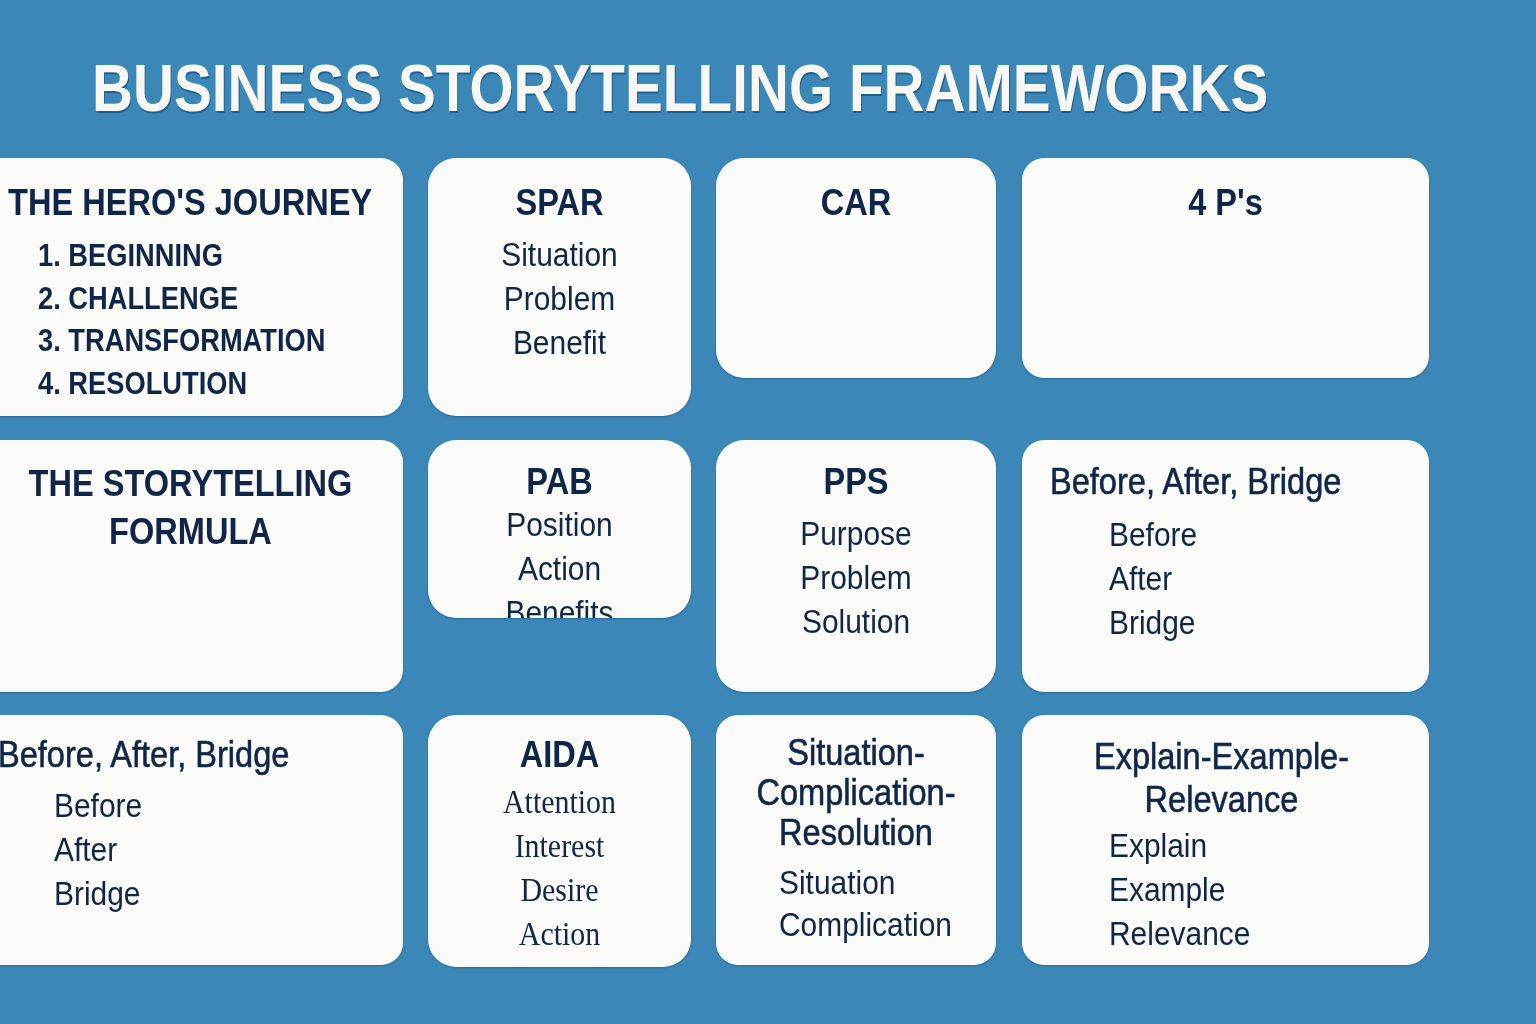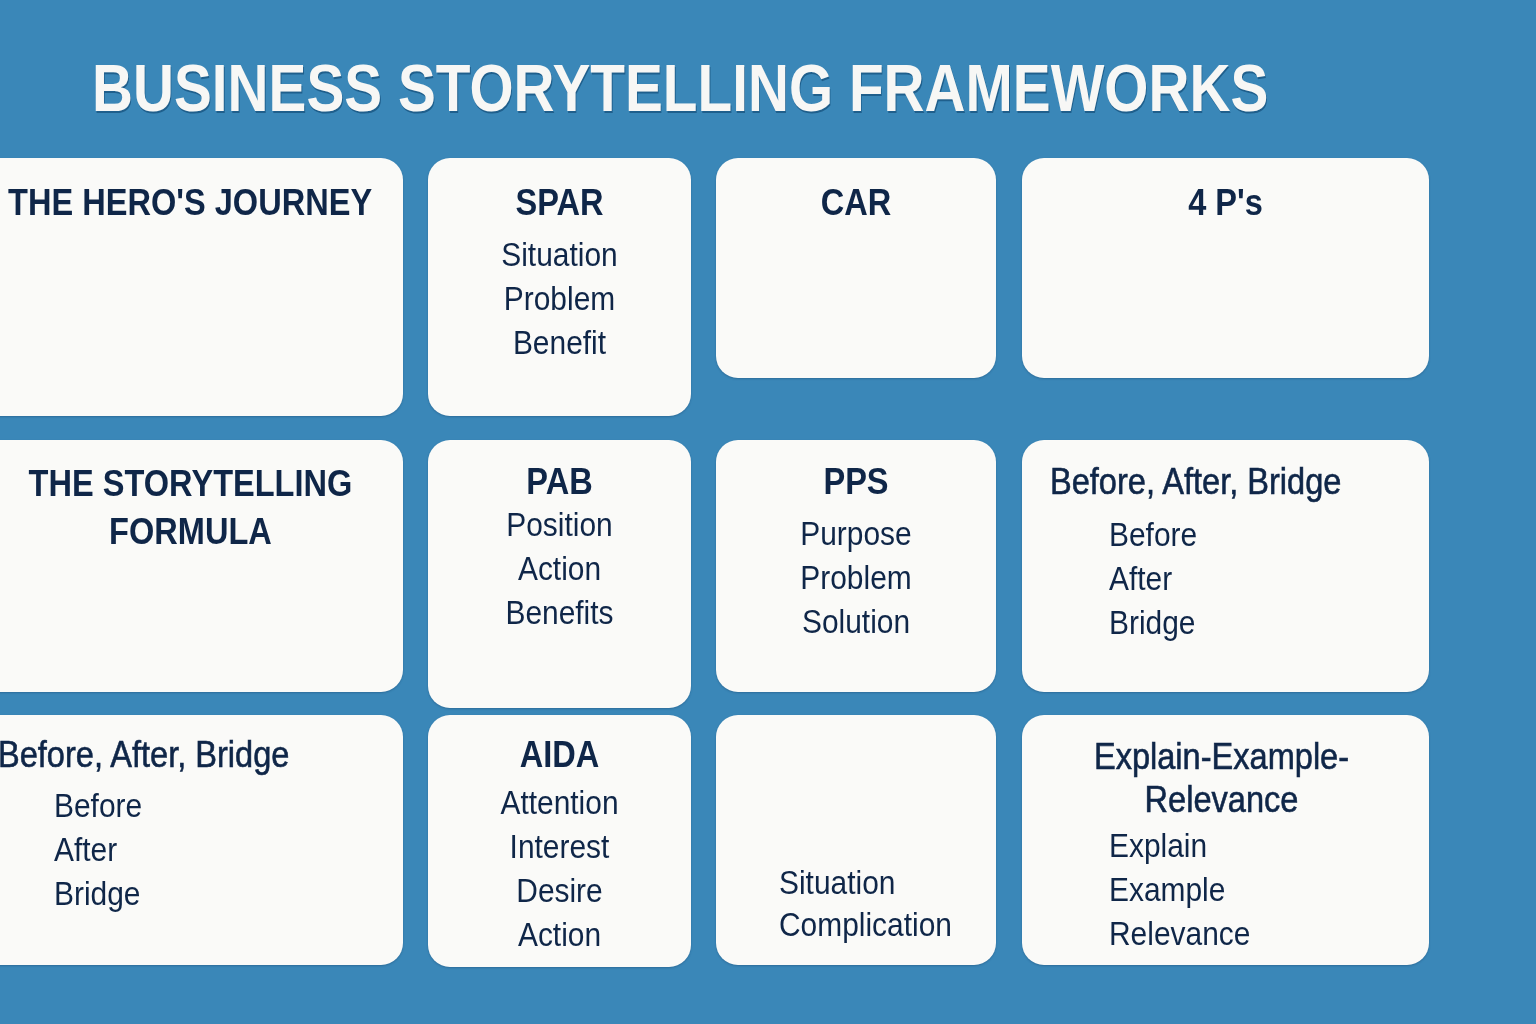--- a/index.html
+++ b/index.html
@@ -23,50 +23,56 @@
       box-shadow:0 1px 2px rgba(20,60,100,0.35);
       color:#0f2648;
       overflow:hidden;
     }
     .head {
       font-weight:bold; font-size:37px; line-height:40px;
       transform:scaleX(0.88);
       white-space:nowrap;
     }
     .items { font-size:34px; line-height:44px; transform:scaleX(0.88); white-space:nowrap; }
-    .center { text-align:center; }
+    .center { text-align:center;border-radius:28px; }
     .center .head, .center .items { transform-origin:center top; }
     .left-items .items { transform-origin:left top; }
     .num-list .items { font-weight:bold; font-size:31px; line-height:42.5px; }
 
     
     #c-hero { left:-22px; top:158px; width:425px; height:258px; }
     #c-spar { left:428px; top:158px; width:263px; height:258px; }
     #c-car  { left:716px; top:158px; width:280px; height:220px; }
     #c-4ps  { left:1022px; top:158px; width:407px; height:220px; }
     
     #c-formula { left:-22px; top:440px; width:425px; height:252px; }
-    #c-pab { left:428px; top:440px; width:263px; height:268px; }
+    #c-pab { left:428px; top:440px; width:263px; height:178px; }
     #c-pps { left:716px; top:440px; width:280px; height:252px; }
     #c-bab1 { left:1022px; top:440px; width:407px; height:252px; }
     
     #c-bab2 { left:-22px; top:715px; width:425px; height:250px; }
     #c-aida { left:428px; top:715px; width:263px; height:252px; }
     #c-scr  { left:716px; top:715px; width:280px; height:250px; }
     #c-eer  { left:1022px; top:715px; width:407px; height:250px; }
 
     .abs { position:absolute; }
   </style>
 </head>
 <body>
 
 <div class="title">BUSINESS STORYTELLING FRAMEWORKS</div>
 
 <div class="card num-list" id="c-hero">
   <div class="head abs" style="left:30px; top:25px; transform-origin:left top;">THE HERO'S JOURNEY</div>
+  <div class="abs" style="left:60px; top:77px;">
+    <div class="items" style="transform-origin:left top;">1.  BEGINNING</div>
+    <div class="items" style="transform-origin:left top;">2.  CHALLENGE</div>
+    <div class="items" style="transform-origin:left top;">3.  TRANSFORMATION</div>
+    <div class="items" style="transform-origin:left top;">4.  RESOLUTION</div>
+  </div>
 </div>
 
 <div class="card center" id="c-spar">
   <div class="head" style="margin-top:25px;">SPAR</div>
   <div style="margin-top:9px;">
     <div class="items">Situation</div>
     <div class="items">Problem</div>
     <div class="items">Benefit</div>
   </div>
 </div>
@@ -119,29 +125,34 @@
   <div class="head abs" style="left:20px; top:20px; font-weight:normal; -webkit-text-stroke:0.6px #0f2648; transform-origin:left top;">Before, After, Bridge</div>
   <div class="left-items abs" style="left:76px; top:68px;">
     <div class="items">Before</div>
     <div class="items">After</div>
     <div class="items">Bridge</div>
   </div>
 </div>
 
 <div class="card center" id="c-aida">
   <div class="head" style="margin-top:20px;">AIDA</div>
-  <div style="margin-top:5px;">
+  <div style="margin-top:5px;font-family:Liberation Serif, serif;">
     <div class="items">Attention</div>
     <div class="items">Interest</div>
     <div class="items">Desire</div>
     <div class="items">Action</div>
   </div>
 </div>
 
 <div class="card" id="c-scr">
+  <div class="center" style="margin-top:18px;">
+    <div class="head" style="font-weight:normal; -webkit-text-stroke:0.6px #0f2648;">Situation-</div>
+    <div class="head" style="font-weight:normal; -webkit-text-stroke:0.6px #0f2648;">Complication-</div>
+    <div class="head" style="font-weight:normal; -webkit-text-stroke:0.6px #0f2648;">Resolution</div>
+  </div>
   <div class="left-items abs" style="left:63px; top:146px;">
     <div class="items" style="line-height:42px;">Situation</div>
     <div class="items" style="line-height:42px;">Complication</div>
   </div>
 </div>
 
 <div class="card" id="c-eer">
   <div class="center" style="margin-top:20px; padding-right:8px;">
     <div class="head" style="font-weight:normal; -webkit-text-stroke:0.6px #0f2648; line-height:43px;">Explain-Example-</div>
     <div class="head" style="font-weight:normal; -webkit-text-stroke:0.6px #0f2648; line-height:43px;">Relevance</div>

